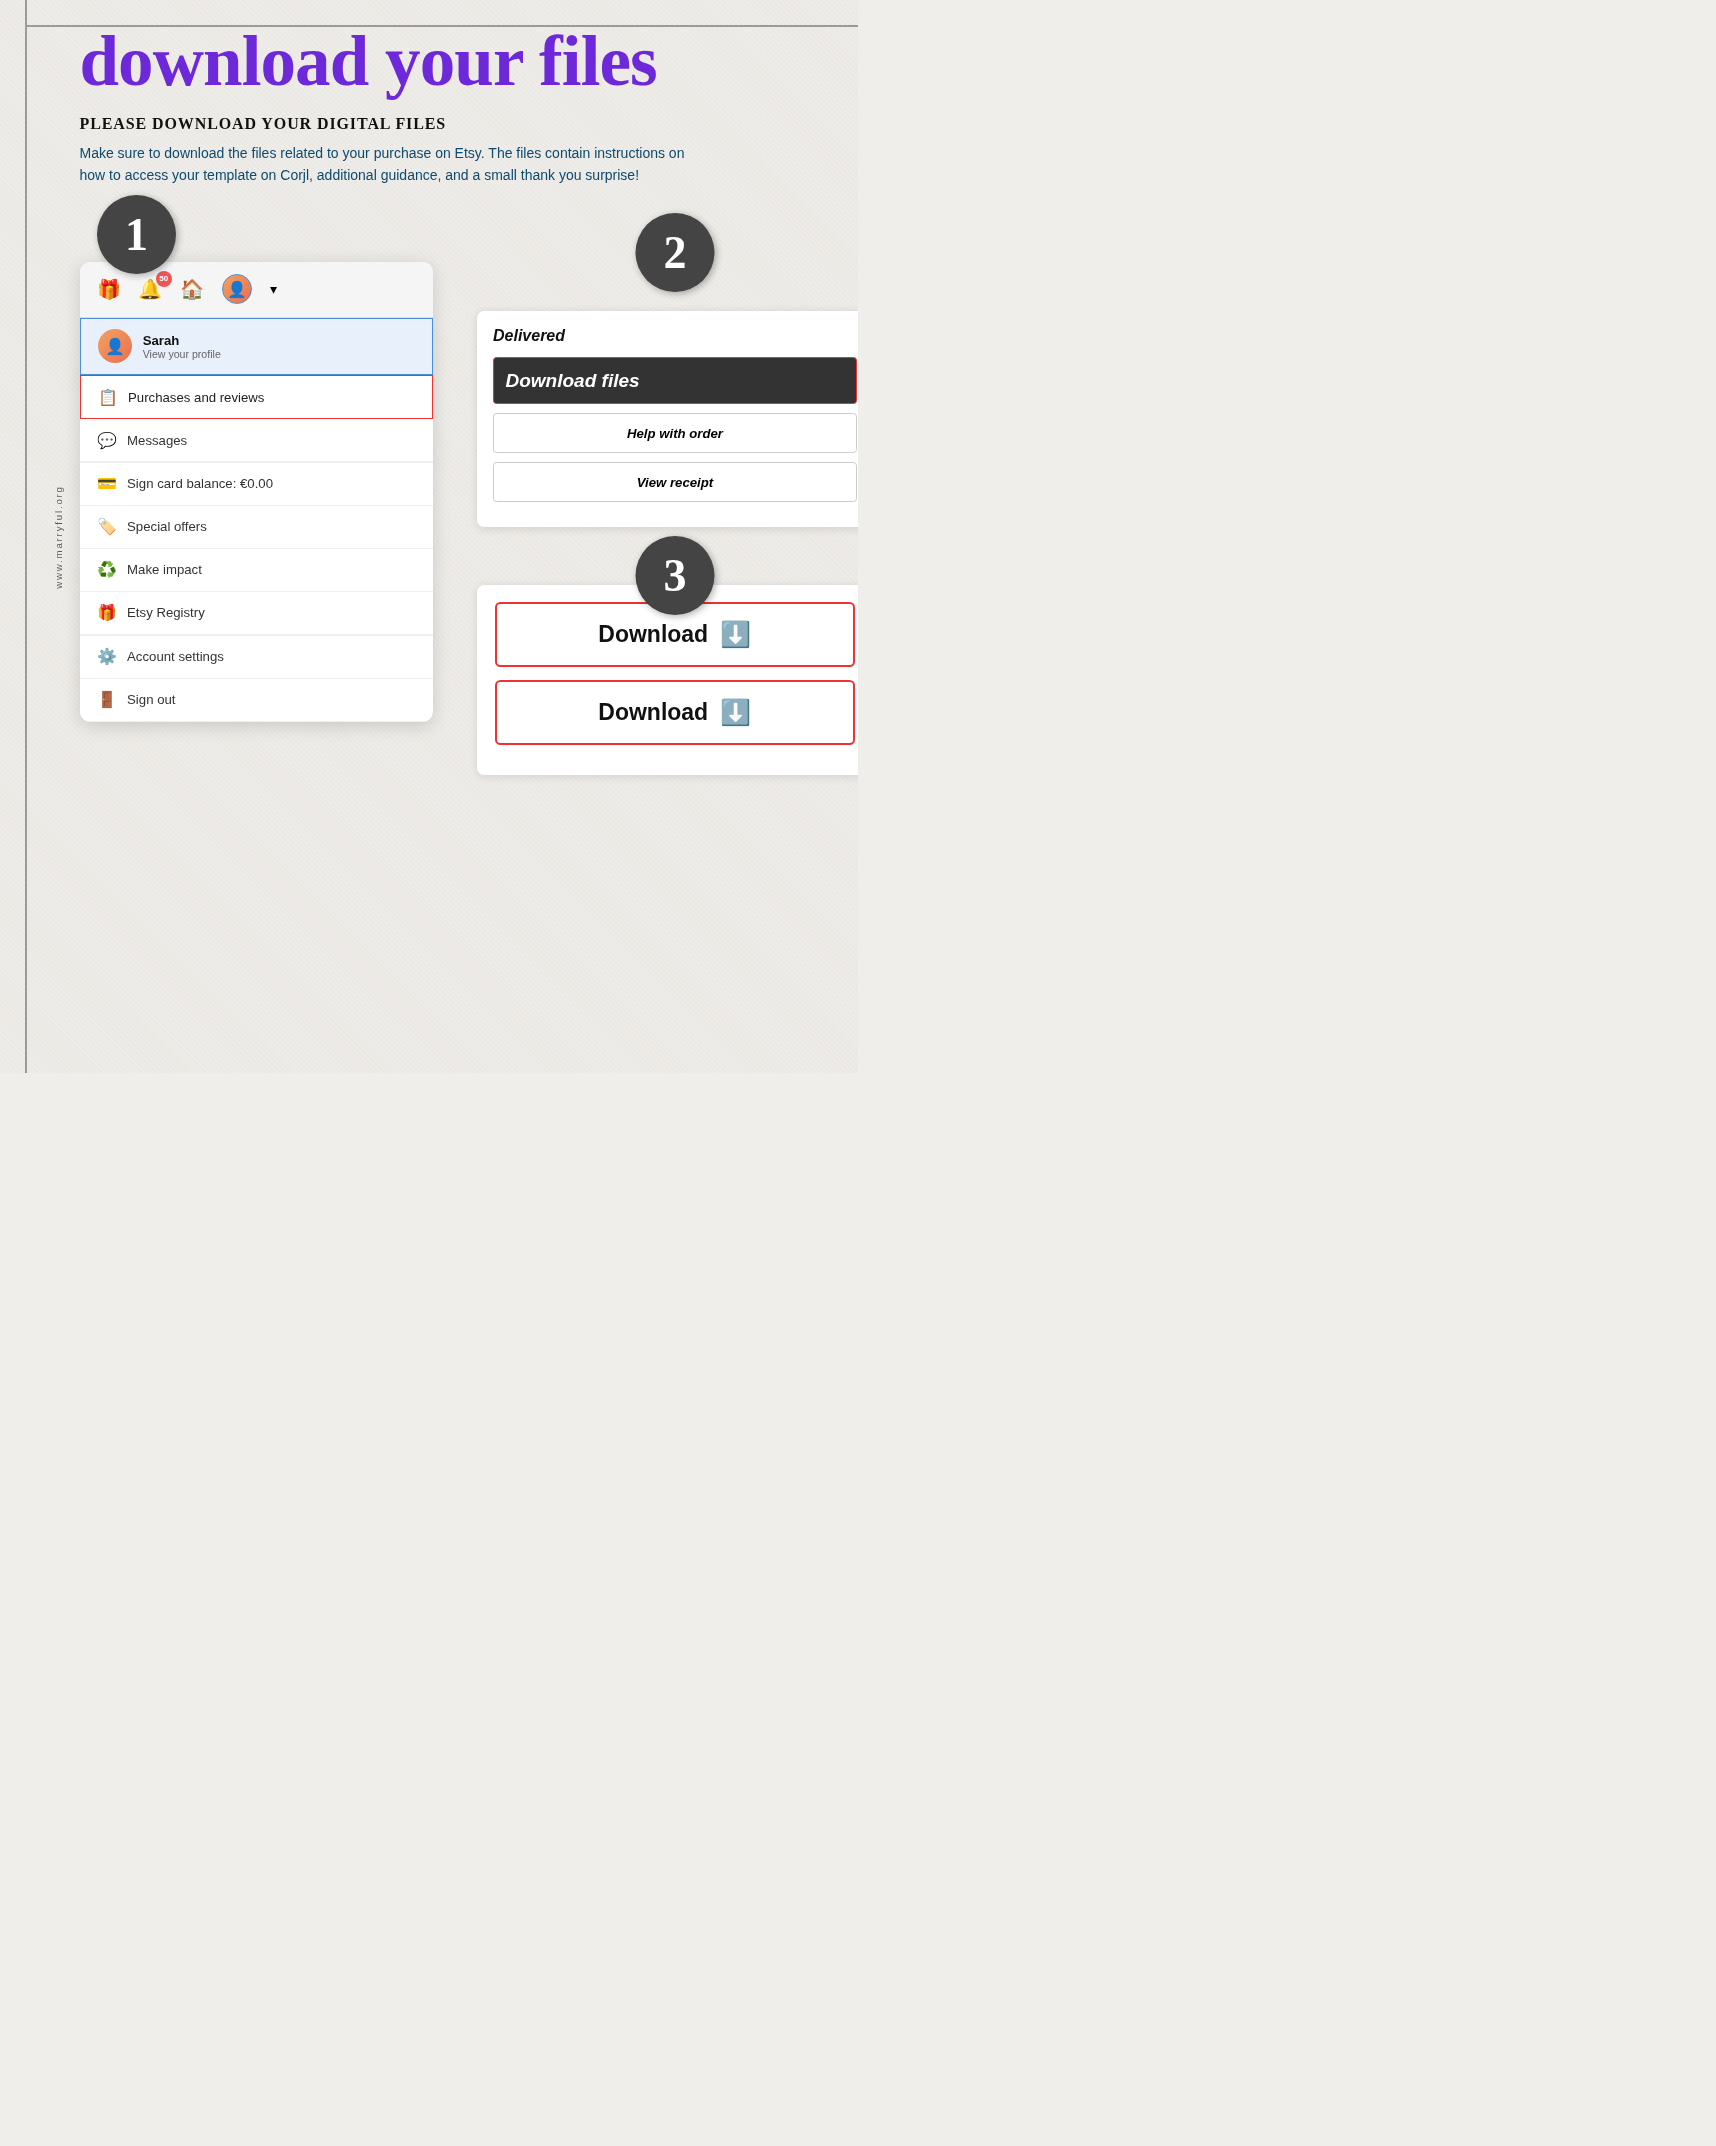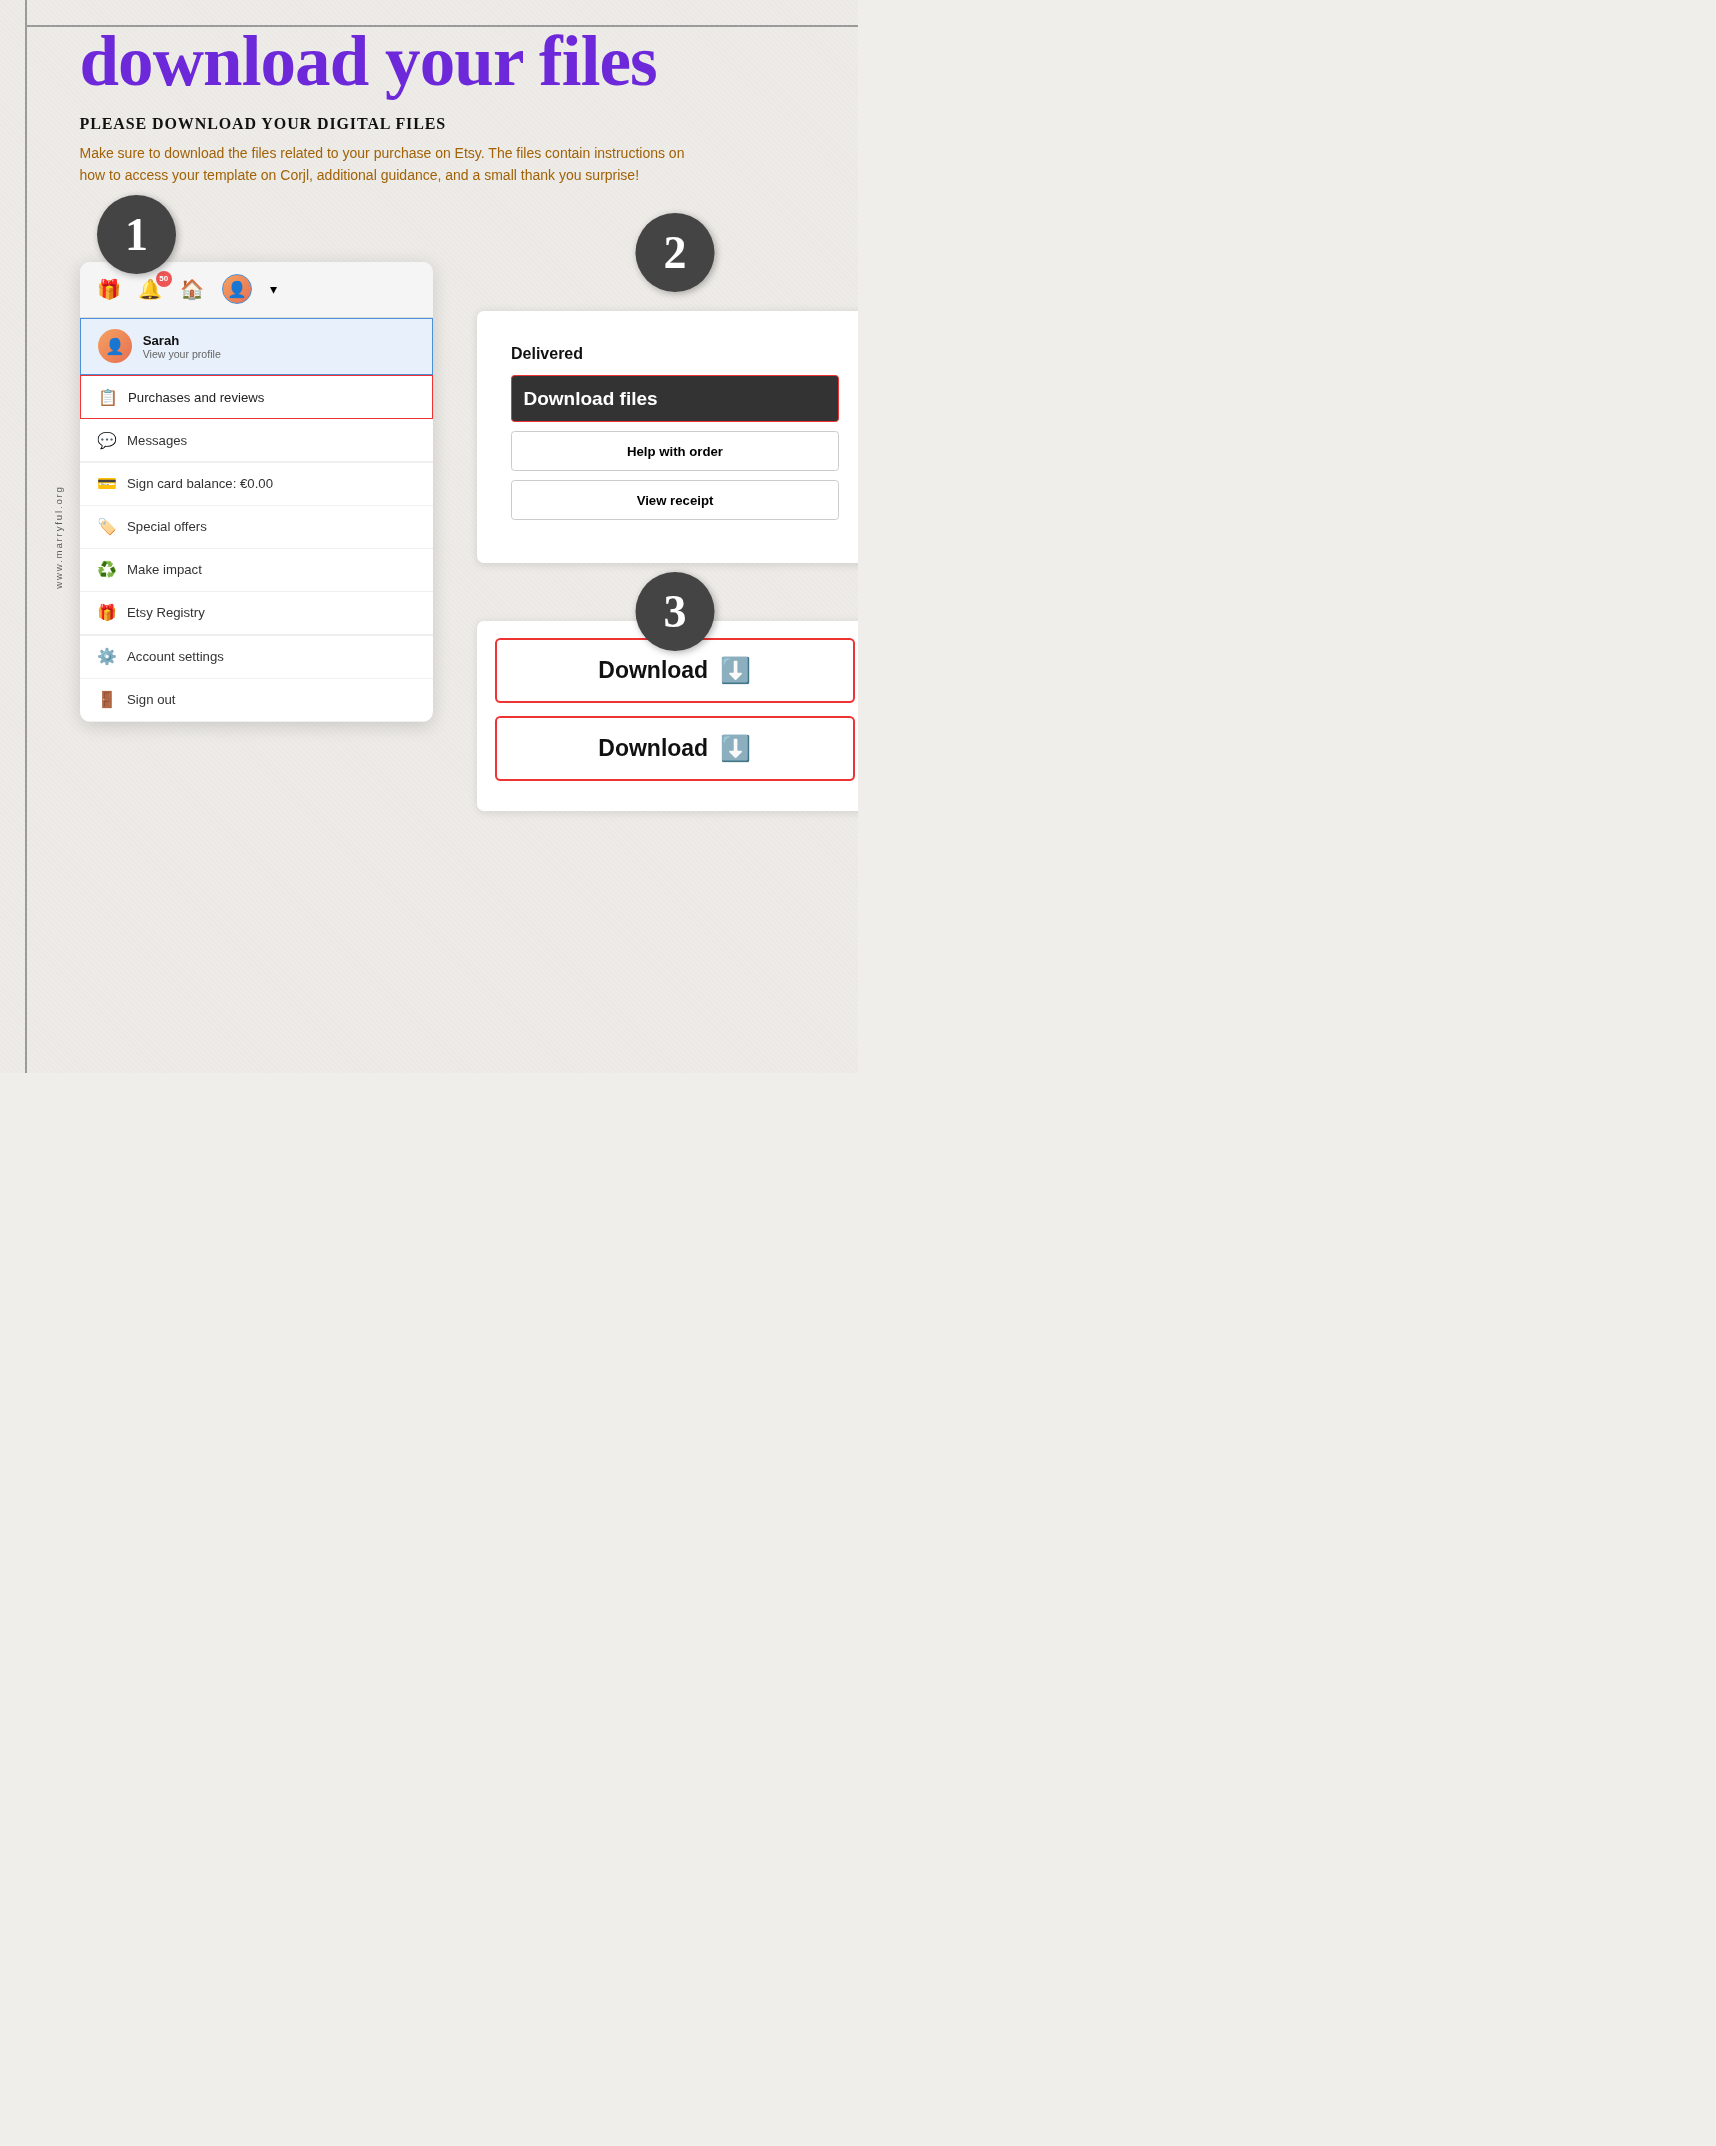--- a/index.html
+++ b/index.html
@@ -86,21 +86,21 @@
       font-size: 16px;
       color: #111;
       text-transform: uppercase;
       letter-spacing: 0.9px;
       margin-bottom: 8.8px;
       font-family: Liberation Serif, serif;
     }
 
     .description {
       font-size: 14px;
-      color: #a16207;
+      color: #0c4a6e;
       line-height: 1.6;
       max-width: 618px;
       margin-bottom: 26.5px;
       font-family: Arial, sans-serif;
     }
 
     
     .steps-container {
       display: flex;
       gap: 26.5px;
@@ -256,23 +256,24 @@
       font-size: 16px;
       width: 19.4px;
       text-align: center;
     }
 
     
     .order-panel {
       background: white;
       border-radius: 7px;
       box-shadow: 0 1.8px 8.8px rgba(0,0,0,0.12);
-      padding: 34px;
+      padding: 16px;
       margin-top: 49px;
       width: 396px;
+      font-style: italic;
     }
 
     .delivered-label {
       font-weight: bold;
       font-size: 16px;
       margin-bottom: 12.4px;
       font-family: Arial, sans-serif;
       color: #111;
     }
 

